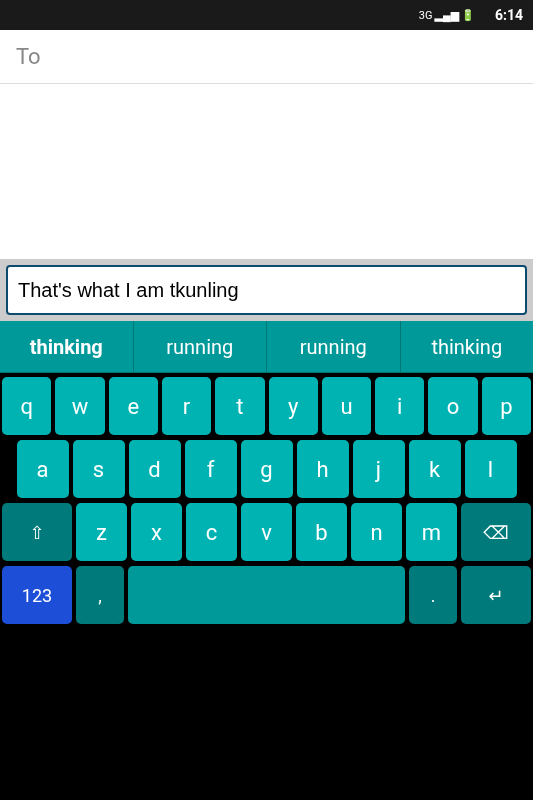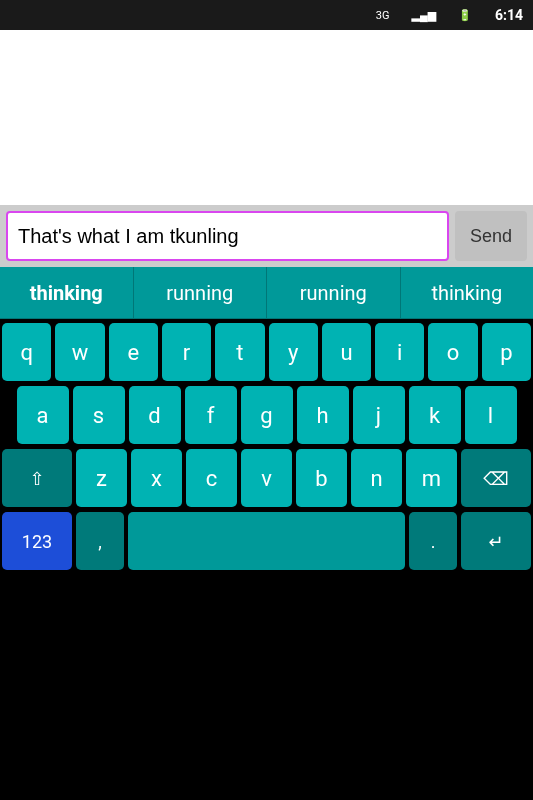--- a/index.html
+++ b/index.html
@@ -14,31 +14,31 @@
 
     
     #status-bar {
       width: 533px;
       height: 30px;
       background: #1a1a1a;
       display: flex;
       align-items: center;
       justify-content: flex-end;
       padding: 0 10px;
-      gap: 22px;
+      gap: 2px;
     }
     .status-icon {
       color: #fff;
       font-size: 11px;
     }
     .status-time {
       color: #fff;
       font-size: 14px;
       font-weight: bold;
-      margin-left: 1px;
+      margin-left: 18px;
     }
 
     
     #compose-area {
       width: 533px;
       background: #fff;
     }
 
     #to-field {
       width: 100%;
@@ -62,21 +62,21 @@
       background: #ccc;
       display: flex;
       align-items: center;
       padding: 6px 6px;
       gap: 6px;
     }
 
     #message-input {
       flex: 1;
       height: 50px;
-      border: 2px solid #d946ef;
+      border: 2px solid #0c4a6e;
       border-radius: 4px;
       padding: 8px 10px;
       font-size: 20px;
       color: #000;
       background: #fff;
       outline: none;
     }
 
     #send-button {
       width: 72px;
@@ -177,26 +177,26 @@
 <body>
 
 <div id="status-bar">
   <span class="status-icon">3G</span>
   <span class="status-icon">▂▄▆</span>
   <span class="status-icon">🔋</span>
   <span class="status-time">6:14</span>
 </div>
 
 <div id="compose-area">
+  <div id="to-field">To</div>
   <div id="message-body"></div>
 </div>
 
 <div id="text-input-row">
   <input id="message-input" type="text" value="That's what I am tkunling" style="">
-  <button id="send-button">Send</button>
 </div>
 
 <div id="autocomplete-row">
   <div class="autocomplete-item bold">thinking</div>
   <div class="autocomplete-item">running</div>
   <div class="autocomplete-item">running</div>
   <div class="autocomplete-item">thinking</div>
 </div>
 
 <div id="keyboard">

